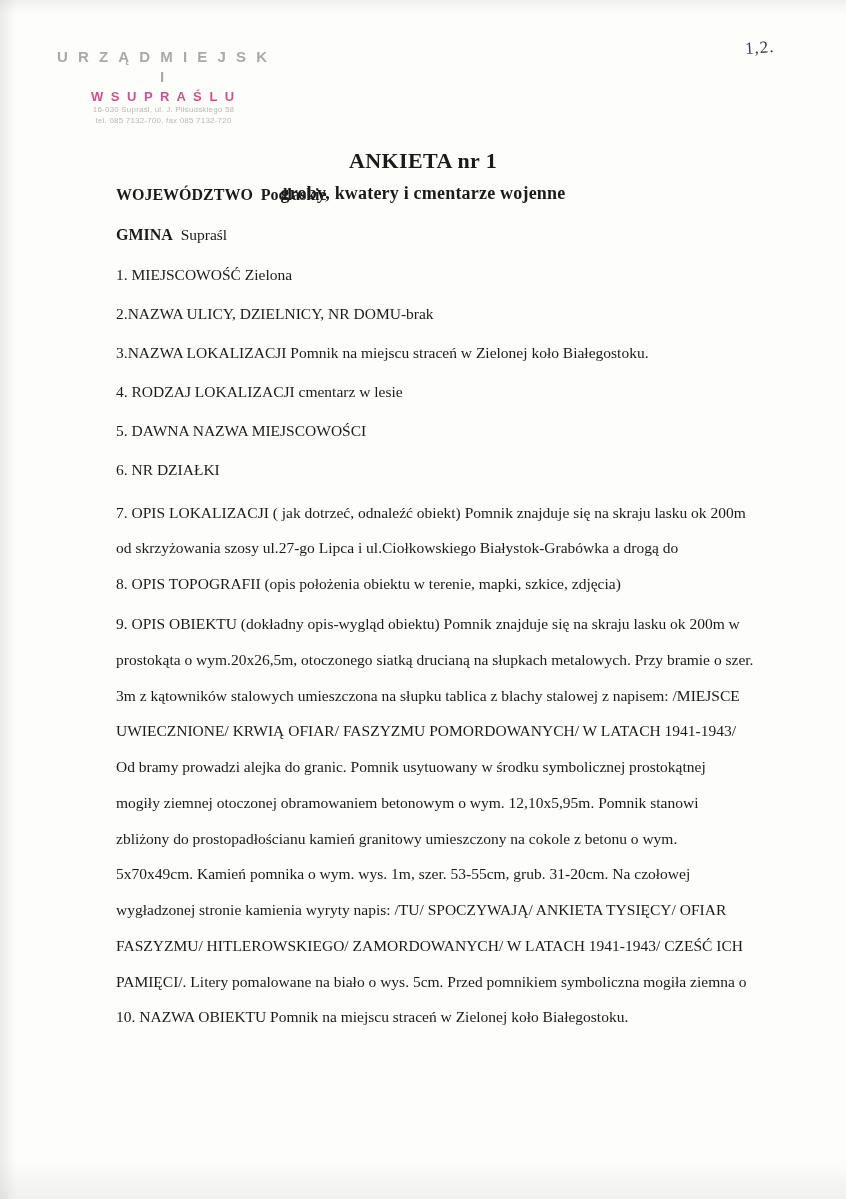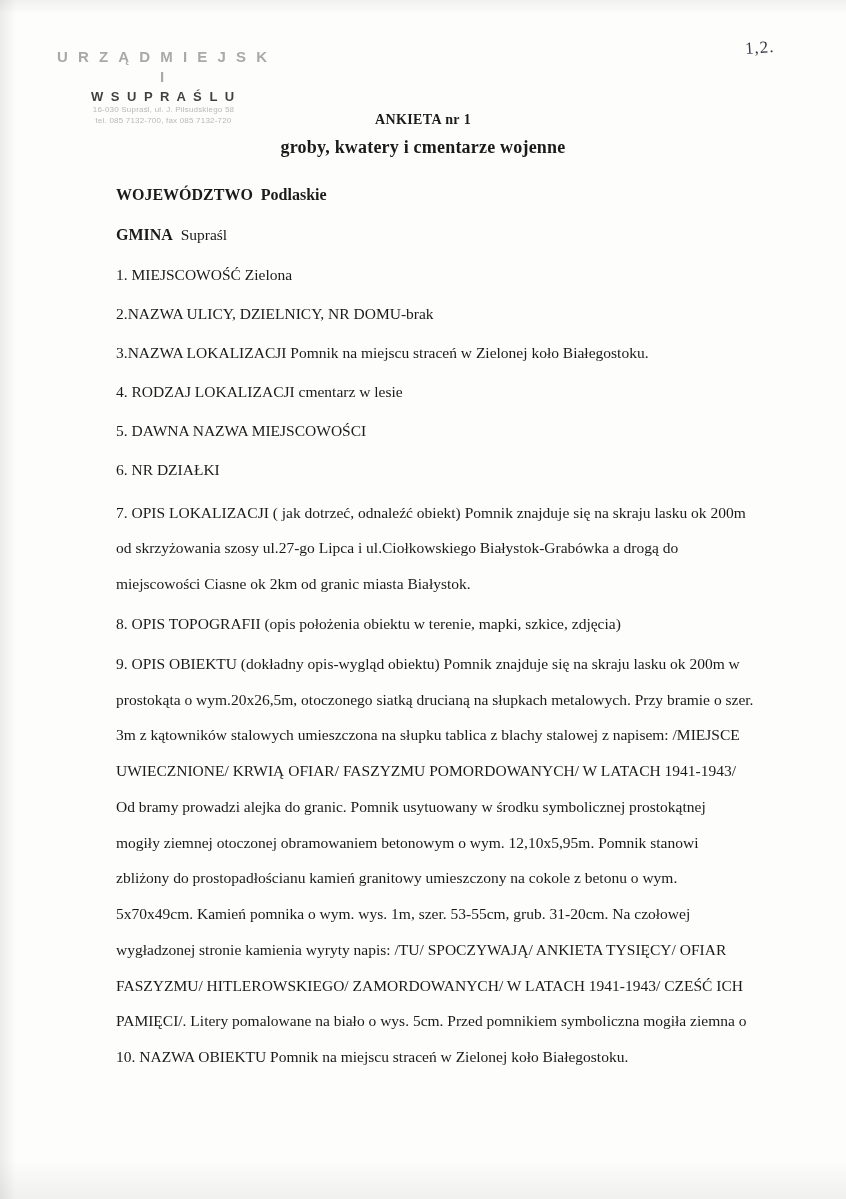--- a/index.html
+++ b/index.html
@@ -56,21 +56,21 @@
   .stamp .l1 {
     font-size: 15px;
     letter-spacing: 3px;
     font-weight: 600;
     color: #8d8d8d;
   }
   .stamp .l2 {
     font-size: 13px;
     letter-spacing: 2px;
     font-weight: 600;
-    color: #000000;
+    color: #be185d;
   }
   .stamp .l3,
   .stamp .l4 {
     font-size: 8px;
     letter-spacing: 0.2px;
     color: #a2a2a2;
   }
 
   
   .page-number {
@@ -85,23 +85,24 @@
   }
 
   .title-block {
     position: absolute;
     left: 0;
     top: 112px;
     width: 100%;
     text-align: center;
   }
   .title-main {
-    font-size: 14px;
+    font-size: 22px;
     font-weight: bold;
     letter-spacing: 0.4px;
+    margin-top: 36px;
   }
   .title-sub {
     font-size: 18px;
     font-weight: bold;
     margin-top: 9px;
     letter-spacing: 0.2px;
   }
 
   .body-block {
     position: absolute;
@@ -166,21 +167,20 @@
 
     <div class="fld">1. MIEJSCOWOŚĆ  Zielona</div>
     <div class="fld">2.NAZWA ULICY, DZIELNICY, NR DOMU-brak</div>
     <div class="fld">3.NAZWA LOKALIZACJI  Pomnik na miejscu straceń w Zielonej koło Białegostoku.</div>
     <div class="fld">4. RODZAJ LOKALIZACJI  cmentarz  w lesie</div>
     <div class="fld">5. DAWNA NAZWA  MIEJSCOWOŚCI</div>
     <div class="fld">6. NR DZIAŁKI</div>
 
     <div class="para para-tight">7. OPIS LOKALIZACJI ( jak dotrzeć, odnaleźć obiekt) Pomnik znajduje się na skraju lasku ok 200m</div>
     <div class="para para-tight">od  skrzyżowania  szosy  ul.27-go  Lipca  i  ul.Ciołkowskiego    Białystok-Grabówka  a  drogą  do</div>
-    <div class="para">miejscowości Ciasne  ok 2km od granic miasta Białystok.</div>
 
     <div class="para">8. OPIS TOPOGRAFII (opis położenia obiektu w terenie, mapki, szkice, zdjęcia)</div>
 
     <div class="para para-tight">9. OPIS OBIEKTU (dokładny opis-wygląd obiektu) Pomnik znajduje się na skraju lasku ok 200m w</div>
     <div class="para para-tight">prostokąta o wym.20x26,5m, otoczonego siatką drucianą na słupkach metalowych. Przy bramie o szer.</div>
     <div class="para para-tight">3m z kątowników stalowych umieszczona na słupku tablica z blachy stalowej z napisem: /MIEJSCE</div>
     <div class="para para-tight">UWIECZNIONE/ KRWIĄ OFIAR/ FASZYZMU POMORDOWANYCH/ W LATACH 1941-1943/</div>
     <div class="para para-tight">Od   bramy  prowadzi  alejka  do  granic.  Pomnik  usytuowany  w  środku  symbolicznej  prostokątnej</div>
     <div class="para para-tight">mogiły  ziemnej  otoczonej  obramowaniem  betonowym  o  wym.  12,10x5,95m.  Pomnik  stanowi</div>
     <div class="para para-tight">zbliżony  do  prostopadłościanu  kamień  granitowy  umieszczony  na  cokole  z  betonu  o  wym.</div>

